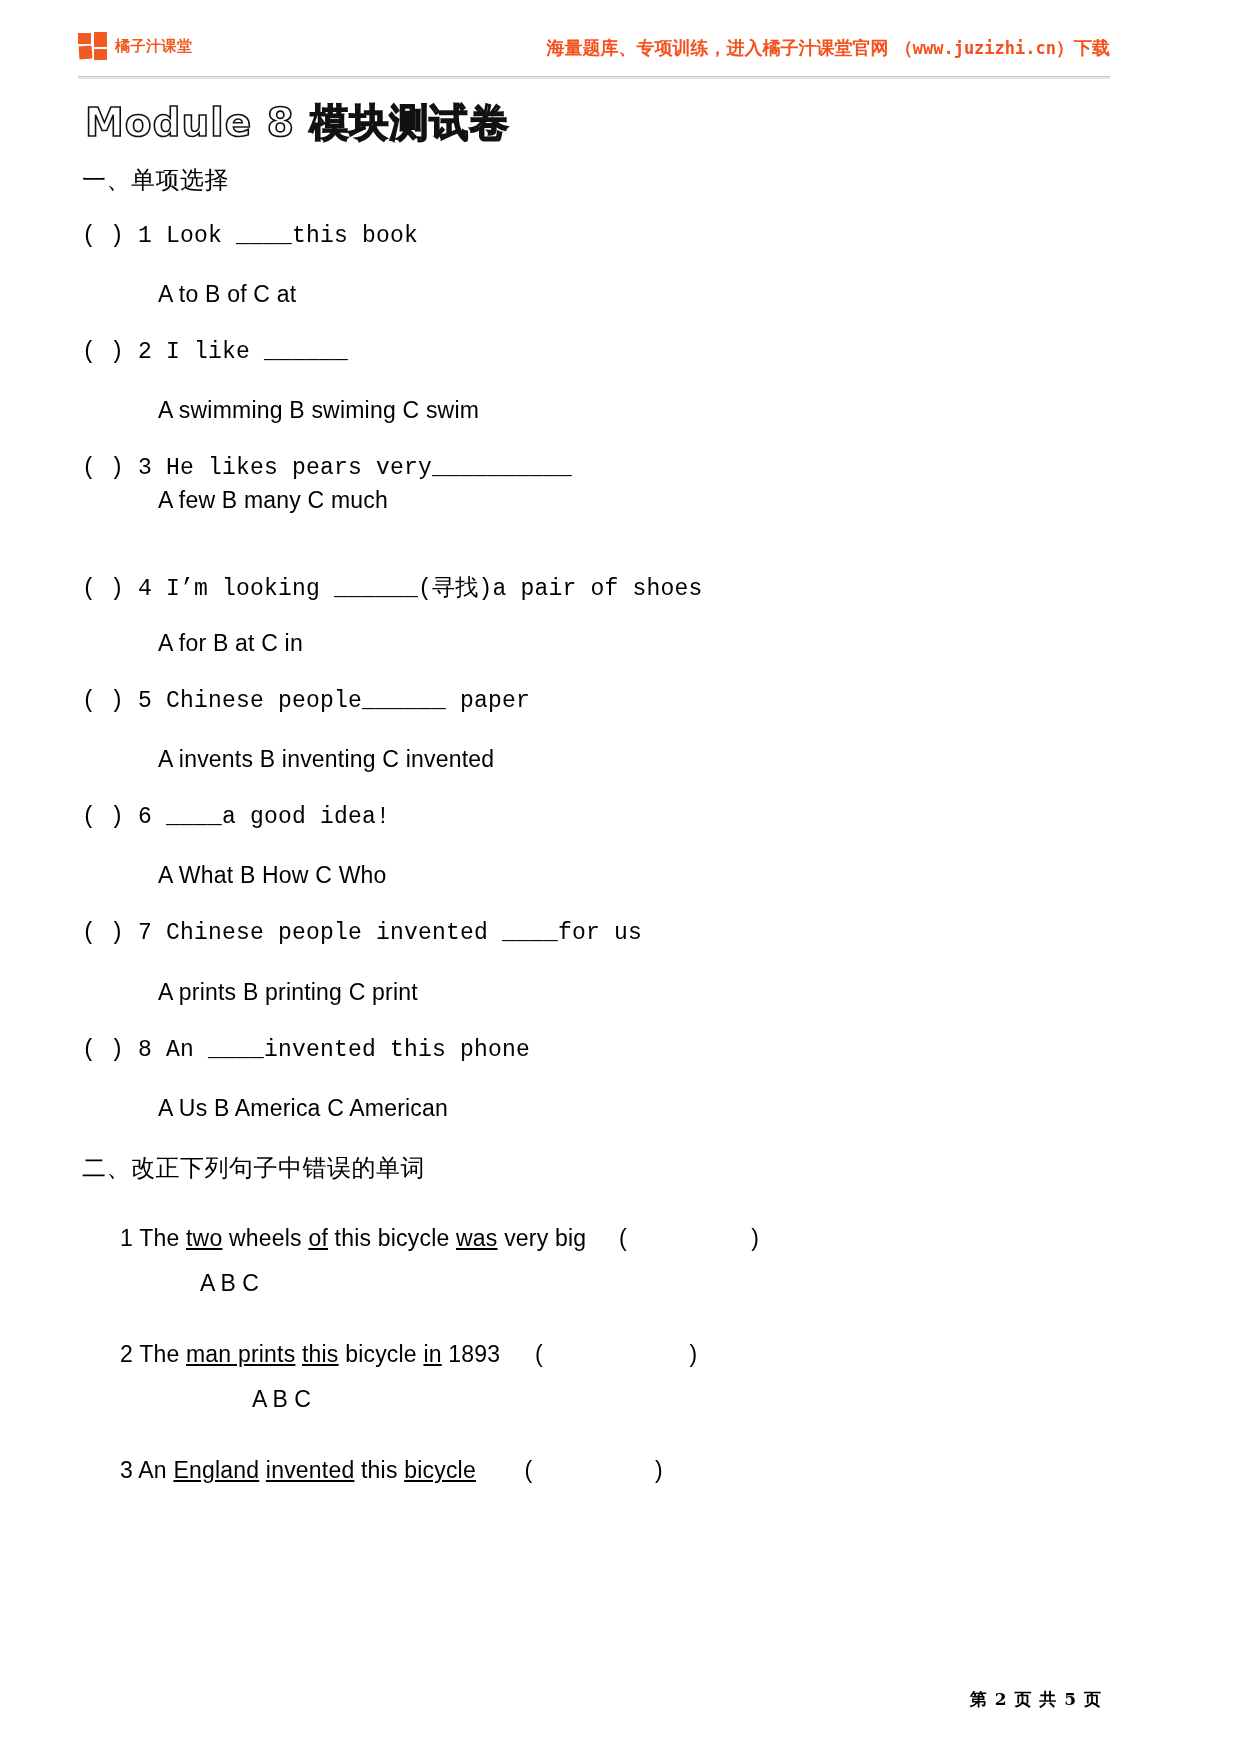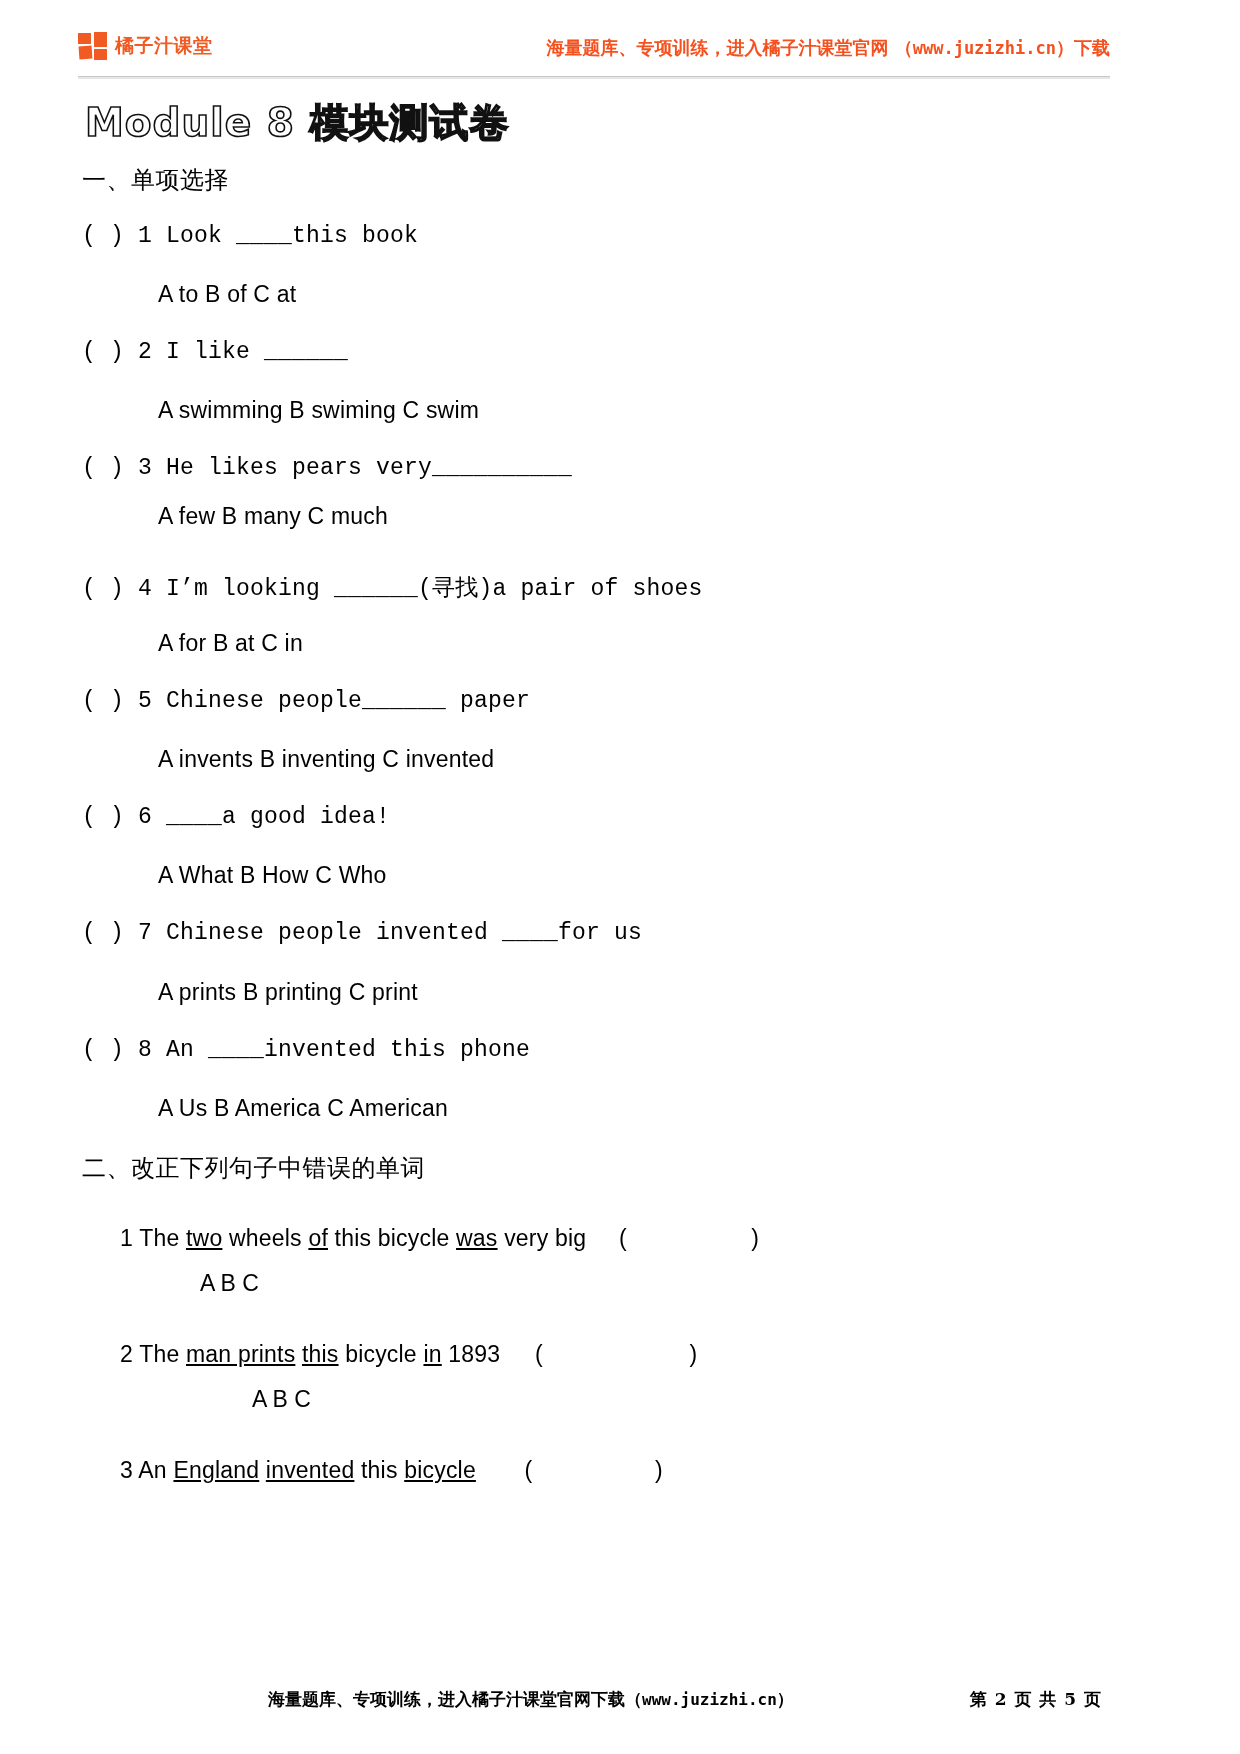--- a/index.html
+++ b/index.html
@@ -49,21 +49,21 @@
     position: absolute;
     background: #F15A22;
     display: block;
   }
   .logo-mark i.b1 { left: 0;   top: 1px;  width: 13px; height: 11px; }
   .logo-mark i.b2 { left: 16px; top: 0;   width: 13px; height: 15px; transform: skewX(0deg); }
   .logo-mark i.b3 { left: 1px; top: 14px; width: 13px; height: 13px; transform: rotate(-4deg); }
   .logo-mark i.b4 { left: 16px; top: 17px; width: 13px; height: 11px; }
   .logo-text {
     font-family: "DejaVu Serif", serif;
-    font-size: 19px;
+    font-size: 15px;
     font-weight: bold;
     color: #F15A22;
     letter-spacing: 0.5px;
     white-space: nowrap;
   }
   .header-promo {
     position: absolute;
     right: 0;
     top: 10px;
     font-family: "DejaVu Serif", serif;
@@ -203,21 +203,21 @@
 
   <div class="sec-heading" style="top:164px">一、单项选择</div>
 
   <div class="qline" style="top:223px">(        ) 1 Look ____this book</div>
   <div class="optline" style="top:281px">A    to        B    of      C at</div>
 
   <div class="qline" style="top:339px">(        ) 2 I like ______</div>
   <div class="optline" style="top:397px">A    swimming        B swiming     C    swim</div>
 
   <div class="qline" style="top:455px">(        ) 3 He likes pears very__________</div>
-  <div class="optline" style="top:503px">A    few          B    many     C    much</div>
+  <div class="optline" style="top:487px">A    few          B    many     C    much</div>
 
   <div class="qline" style="top:572px">(        ) 4 I’m looking ______(寻找)a pair of shoes</div>
   <div class="optline" style="top:630px">A    for          B    at        C in</div>
 
   <div class="qline" style="top:688px">(        ) 5 Chinese people______ paper</div>
   <div class="optline" style="top:746px">A    invents     B    inventing     C invented</div>
 
   <div class="qline" style="top:804px">(        ) 6 ____a good idea!</div>
   <div class="optline" style="top:862px">A    What       B    How      C Who</div>
 
@@ -243,21 +243,18 @@
   </div>
   <div class="markline" style="left:252px; top:1386px">A          B          C</div>
 
   <div class="subline" style="top:1444px">
     <span>3 An </span><u>England</u><span> </span><u>invented</u><span> this </span><u>bicycle</u>
     <span style="display:inline-block;width:42px"></span><span>(</span>
     <span style="display:inline-block;width:116px"></span><span>)</span>
   </div>
 
   <div class="footer">
-    <div class="footer-center">
-      <span>海量题库、专项训练，进入橘子汁课堂官网下载（</span><span class="url">www.juzizhi.cn</span><span>）</span>
-    </div>
     <div class="footer-page">
       <span>第 </span><span>2</span><span> 页 共 </span><span>5</span><span> 页</span>
     </div>
   </div>
 
 </div>
 
 </body></html>

